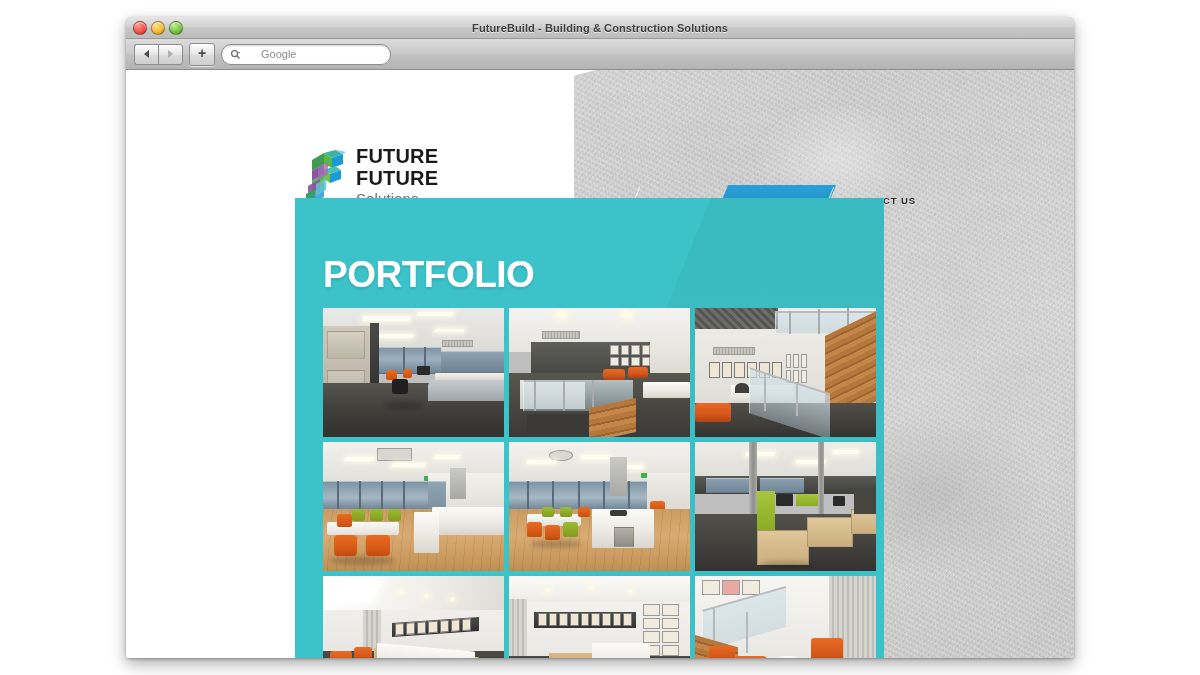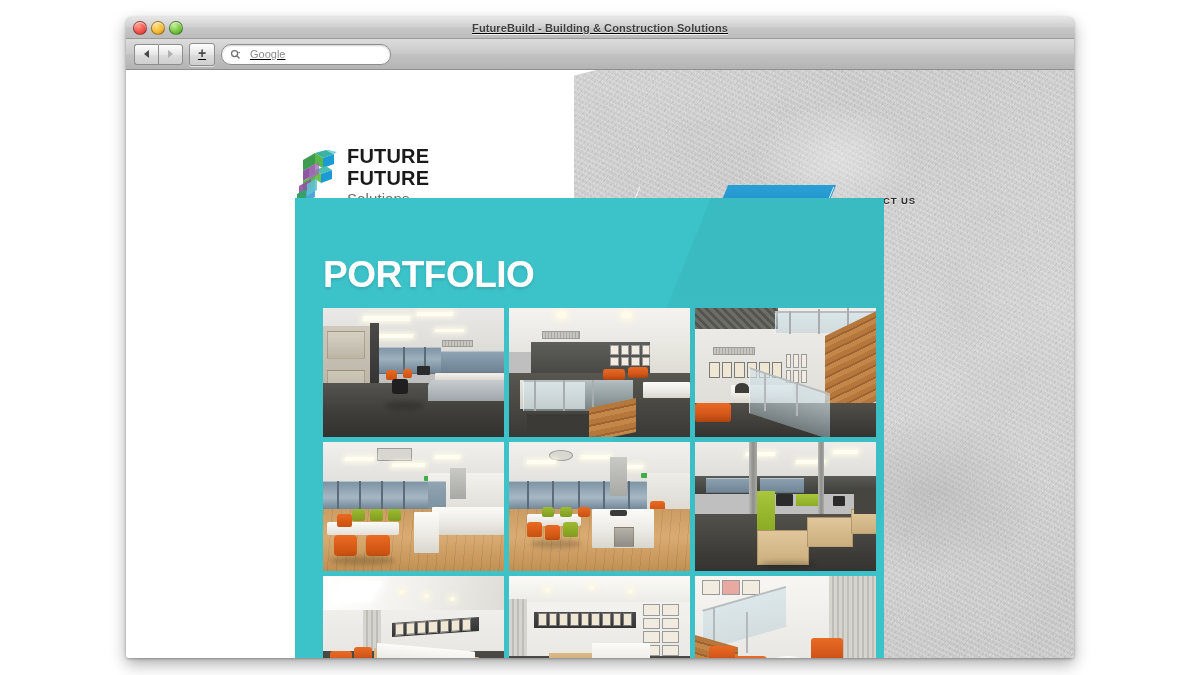--- a/index.html
+++ b/index.html
@@ -24,21 +24,20 @@
   #browser-window {
     position: absolute;
     left: 126px;
     top: 17px;
     width: 948px;
     height: 641px;
     border-radius: 6px 6px 3px 3px;
     box-shadow: 0 6px 16px rgba(0,0,0,0.33), 0 1px 3px rgba(0,0,0,0.3);
     overflow: hidden;
     background: #86efac;
-    text-decoration: underline;
   }
 
   
   #titlebar {
     position: relative;
     height: 21px;
     background: linear-gradient(to bottom, #e6e6e6 0%, #cfcfcf 48%, #c6c6c6 52%, #bdbdbd 100%);
     border-bottom: 1px solid #9a9a9a;
     display: flex;
     align-items: center;
@@ -144,21 +143,21 @@
   #search-bar {
     width: 152px;
     height: 19px;
     background: #ffffff;
     border: 1px solid #8d8d8d;
     border-radius: 10px;
     display: flex;
     align-items: center;
     padding: 0 8px;
     box-shadow: inset 0 1px 2px rgba(0,0,0,0.18);
-    gap: 9px;
+    gap: 20px;
   }
   #search-icon { flex: 0 0 auto; display: block; }
   #search-placeholder { font-size: 11px; color: #8c8c8c; }
 
   
   #viewport {
     position: relative;
     width: 948px;
     height: 589px;
     overflow: hidden;
@@ -213,21 +212,21 @@
     position: absolute;
     left: 0; top: 250px;
     width: 230px; height: 339px;
     background: #ffffff;
     clip-path: polygon(0 0, 100% 0, 0 100%);
   }
 
   
   #logo {
     position: absolute;
-    left: 167px;
+    left: 176px;
     top: 76px;
     display: flex;
     align-items: center;
     gap: 9px;
   }
   #logo-mark { width: 45px; height: 53px; display: block; }
   #logo-text { line-height: 1; }
   #logo-line1, #logo-line2 {
     font-size: 20px;
     font-weight: bold;

